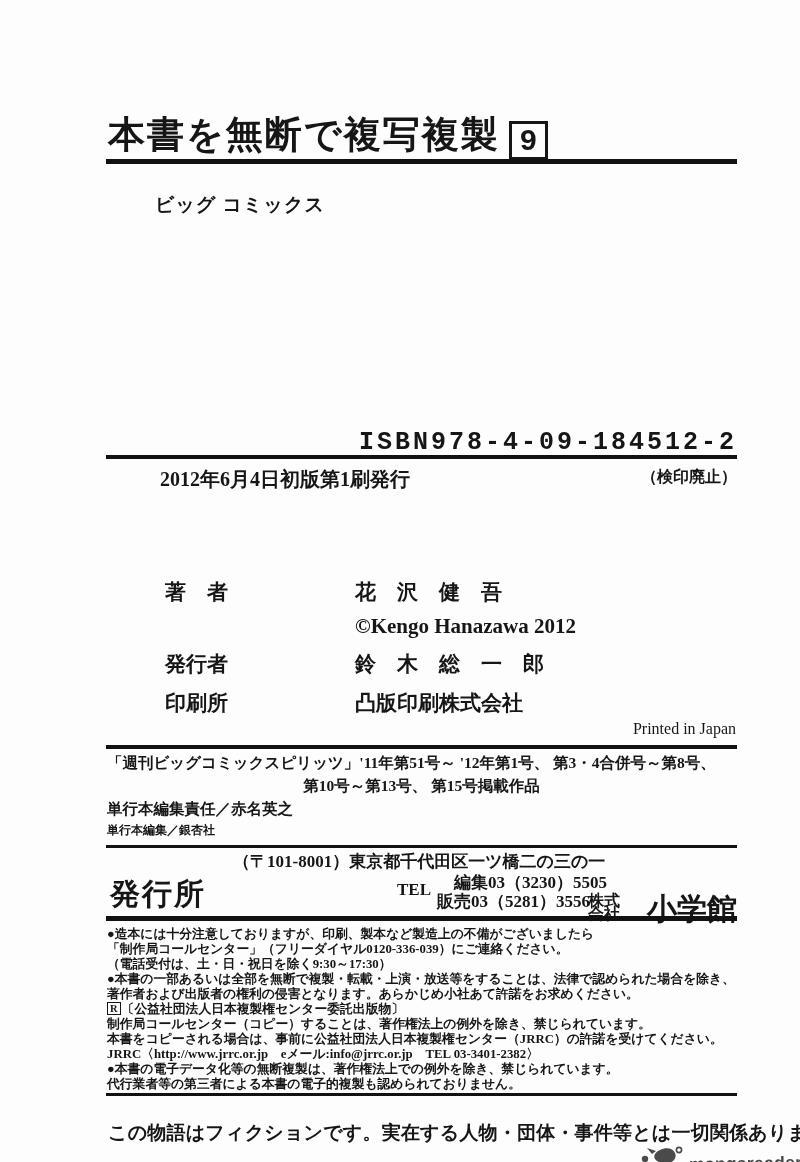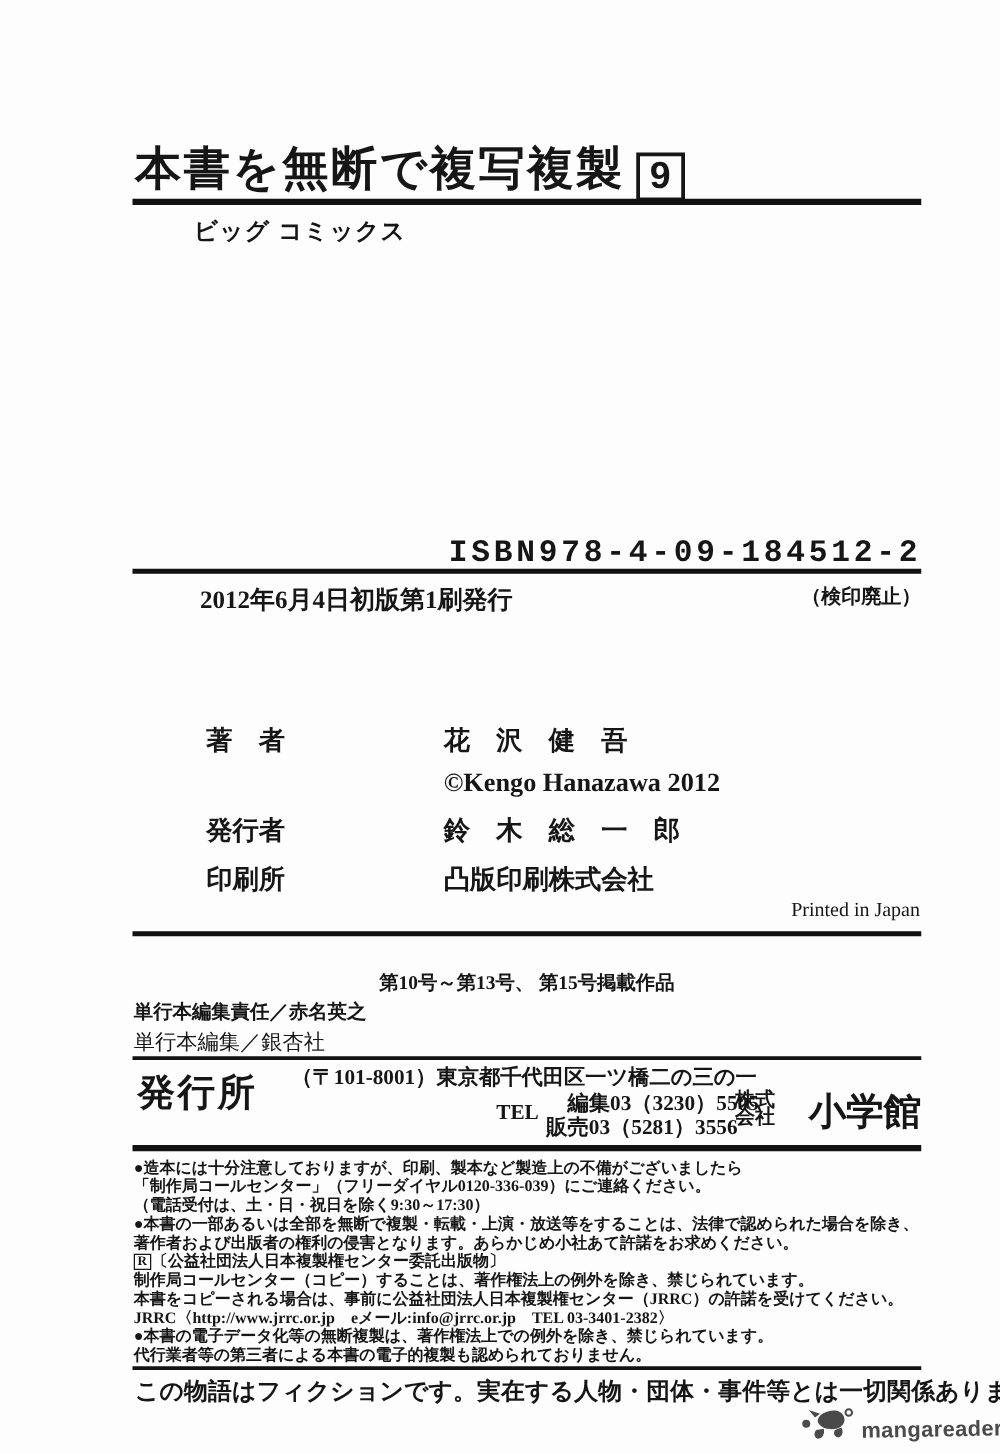--- a/index.html
+++ b/index.html
@@ -12,21 +12,21 @@
   .page{
     position:relative;
     width:800px;height:1162px;
     background:var(--paper);
     color:var(--text);
     font-family:"Liberation Serif","DejaVu Serif",serif;
     overflow:hidden;
   }
   .abs{position:absolute;white-space:nowrap;}
   .rule{position:absolute;left:106px;width:631px;background:var(--rule);}
-  .gothic{font-family:"Liberation Sans","DejaVu Sans",sans-serif;}
+  .gothic{font-family:"Liberation Sans","DejaVu Sans",sans-serif;margin-top:20px;}
   .mono{font-family:"Liberation Mono","DejaVu Sans Mono",monospace;}
 
   
   .title{left:108px;top:110px;font-size:37px;font-weight:bold;letter-spacing:2px;}
   .vol-box{
     display:inline-flex;align-items:center;justify-content:center;
     width:33px;height:33px;border:3px solid var(--text);
     font-size:30px;font-weight:bold;letter-spacing:0;
     margin-left:9px;vertical-align:-3px;line-height:1;
   }
@@ -44,21 +44,21 @@
   .credit-label{display:inline-block;width:190px;}
   .copyright{font-weight:600;}
 
   .printed-in{left:106px;top:720px;width:630px;text-align:right;font-size:16px;}
 
   
   .rule-serial{top:745px;height:4px;}
   .serial-1{left:107px;top:753px;font-size:15.5px;font-weight:600;}
   .serial-2{left:106px;top:776px;width:631px;text-align:center;font-size:15.5px;font-weight:600;}
   .editor-1{left:107px;top:799px;font-size:15.5px;font-weight:600;}
-  .editor-2{left:107px;top:822px;font-size:17px;font-weight:400;}
+  .editor-2{left:107px;top:822px;font-size:12px;font-weight:700;}
 
   
   .rule-pub-top{top:845px;height:3px;}
   .pub-label{left:110px;top:854px;font-size:30px;font-weight:900;letter-spacing:2px;}
   .pub-address{left:233px;top:850px;font-size:17px;font-weight:600;}
   .tel-label{left:397px;top:880px;font-size:17px;font-weight:600;}
   .tel-1{left:454px;top:871px;font-size:17px;font-weight:600;}
   .tel-2{left:437px;top:890px;font-size:17px;font-weight:600;}
   .company-type{left:588px;top:874px;font-size:16px;font-weight:bold;line-height:13px;white-space:nowrap;}
   .company-name{left:645px;top:869px;width:92px;text-align:right;font-size:30px;font-weight:900;}
@@ -106,20 +106,21 @@
   </div>
   <div class="abs credit-row" style="top:650px;">
     <span class="credit-label">発行者</span><span>鈴　木　総　一　郎</span>
   </div>
   <div class="abs credit-row" style="top:689px;">
     <span class="credit-label">印刷所</span><span>凸版印刷株式会社</span>
   </div>
   <div class="abs printed-in">Printed in Japan</div>
 
   <div class="rule rule-serial"></div>
+  <div class="abs serial-1">「週刊ビッグコミックスピリッツ」'11年第51号～ '12年第1号、 第3・4合併号～第8号、</div>
   <div class="abs serial-2">第10号～第13号、 第15号掲載作品</div>
   <div class="abs editor-1">単行本編集責任／赤名英之</div>
   <div class="abs editor-2">単行本編集／銀杏社</div>
 
   <div class="rule rule-pub-top"></div>
   <div class="abs pub-label gothic">発行所</div>
   <div class="abs pub-address">（〒101-8001）東京都千代田区一ツ橋二の三の一</div>
   <div class="abs tel-label">TEL</div>
   <div class="abs tel-1">編集03（3230）5505</div>
   <div class="abs tel-2">販売03（5281）3556</div>

